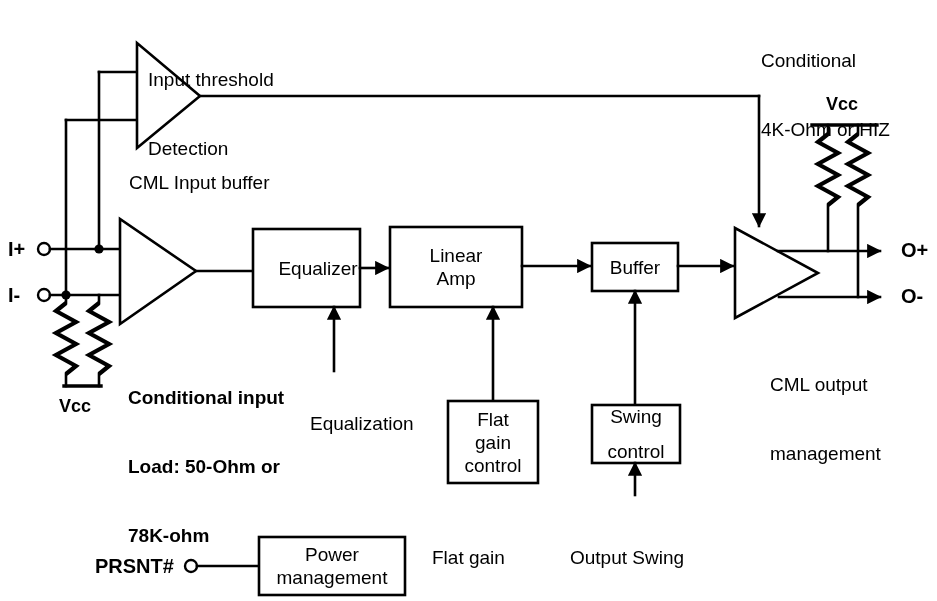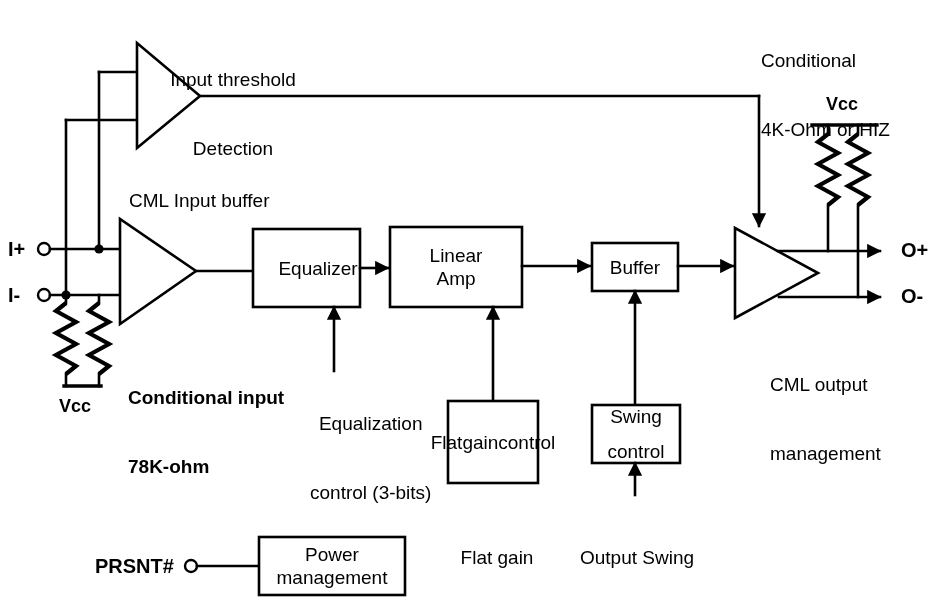--- a/index.html
+++ b/index.html
@@ -3,21 +3,21 @@
 <meta charset="utf-8">
 <style>
   html,body{margin:0;padding:0;background:#ffffff;}
   body{width:937px;height:601px;overflow:hidden;
        font-family:"Liberation Sans", sans-serif;}
   #diagram{position:relative;width:937px;height:601px;background:#fff;}
   svg{position:absolute;left:0;top:0;}
   .lbl{position:absolute;color:#000;font-family:"Liberation Sans", sans-serif;
        font-size:19px;line-height:23px;white-space:pre;}
   .lbl.b{font-weight:bold;}
-  .lbl.ctr{text-align:center;}
+  .lbl.ctr{text-align:left;}
   .blk{position:absolute;display:flex;align-items:center;justify-content:center;
        text-align:center;font-size:19px;line-height:23px;color:#000;
        font-family:"Liberation Sans", sans-serif;}
 </style>
 </head>
 <body>
 
 <div id="diagram">
 
   <svg width="937" height="601" viewBox="0 0 937 601">
@@ -149,45 +149,45 @@
       </g>
       <rect x="259" y="537" width="146" height="58" fill="#fff" stroke="#000" stroke-width="2.6"></rect>
     </g>
   </svg>
 
   <div class="lbl ctr" style="left:148px;top:22px;width:170px;">
     <div>Input threshold</div>
     <div>Detection</div>
   </div>
 
-  <div class="lbl" style="left:129px;top:171px;margin-top:18px;">CML Input buffer</div>
+  <div class="lbl" style="left:129px;top:171px;">CML Input buffer</div>
 
   <div class="lbl" style="left:761px;top:3px;">
     <div>Conditional</div>
     <div>4K-Ohm or HIZ</div>
   </div>
 
   <div class="lbl b" style="left:826px;top:93px;font-size:18px;"><span>Vcc</span></div>
 
   <div class="lbl b" style="left:59px;top:395px;font-size:18px;"><span>Vcc</span></div>
 
   <div class="lbl b" style="left:8px;top:238px;font-size:20px;">I+</div>
   <div class="lbl b" style="left:8px;top:284px;font-size:20px;">I-</div>
 
   <div class="lbl b" style="left:901px;top:239px;font-size:20px;">O+</div>
   <div class="lbl b" style="left:901px;top:285px;font-size:20px;">O-</div>
 
   <div class="lbl" style="left:128px;top:340px;font-weight:bold;">
     <div>Conditional input</div>
+    <div>Load: 50-Ohm or</div>
     <div>78K-ohm</div>
   </div>
 
   <div class="lbl" style="left:310px;top:366px;text-align:center;">
     <div>Equalization</div>
-    <div>control (3-bits)</div>
   </div>
 
   <div class="lbl ctr" style="left:432px;top:500px;width:130px;">
     <div>Flat gain</div>
     
   </div>
 
   <div class="lbl ctr" style="left:570px;top:500px;width:134px;">
     <div>Output Swing</div>
     
@@ -206,21 +206,21 @@
 
   <div class="blk" style="left:390px;top:227px;width:132px;height:80px;flex-direction:column;">
     <span>Linear</span>
     <span>Amp</span>
   </div>
 
   <div class="blk" style="left:592px;top:243px;width:86px;height:48px;justify-content:center;">
     <span>Buffer</span>
   </div>
 
-  <div class="blk" style="left:448px;top:401px;width:90px;height:82px;flex-direction:row;">
+  <div class="blk" style="left:448px;top:401px;width:90px;height:82px;flex-direction:column;">
     <span>Flat</span>
     <span>gain</span>
     <span>control</span>
   </div>
 
   <div class="blk" style="left:592px;top:405px;width:88px;height:58px;flex-direction:column;justify-content:space-between;">
     <span>Swing</span>
     <span>control</span>
   </div>
 

